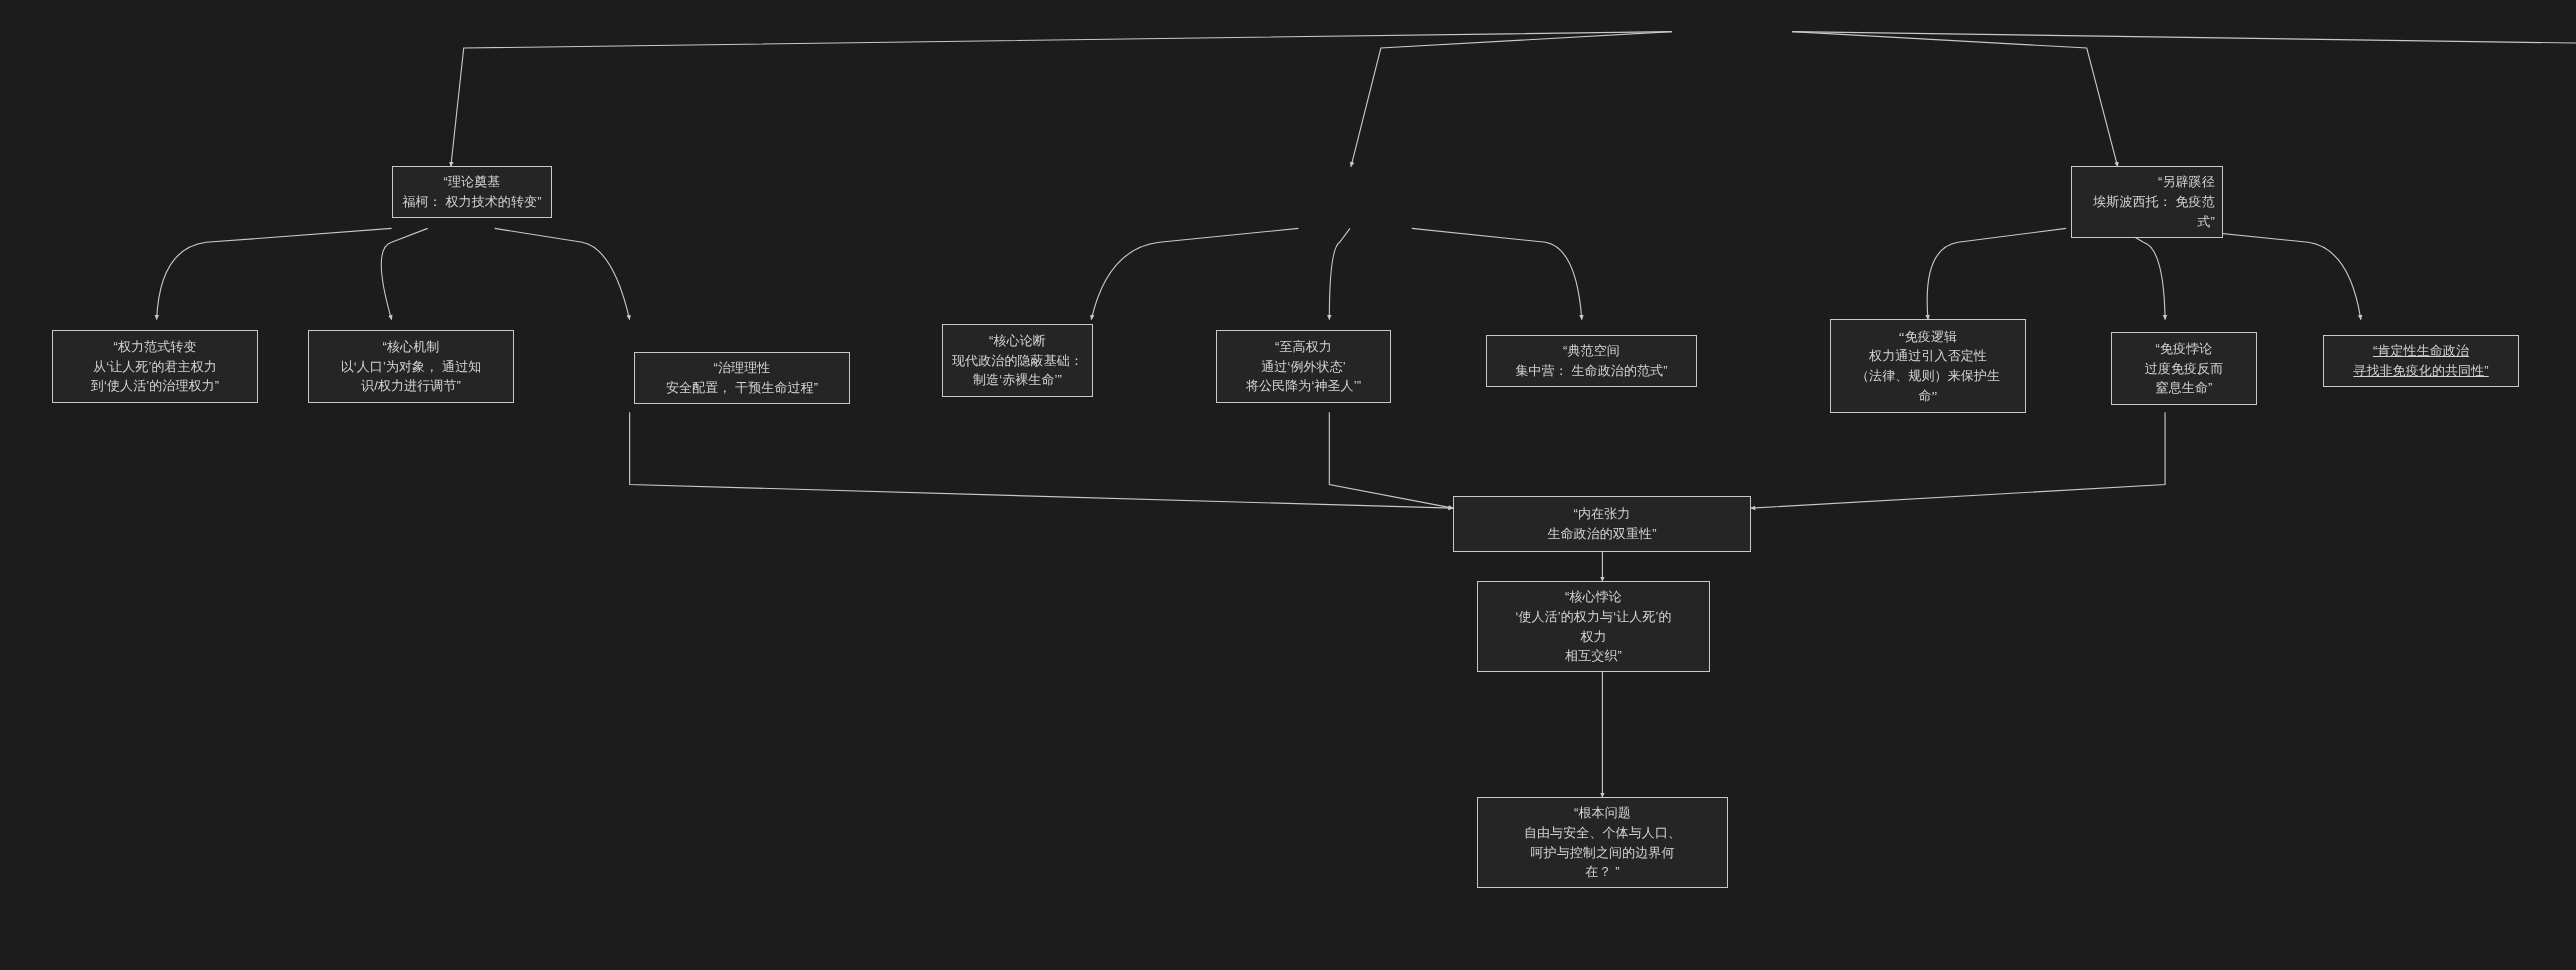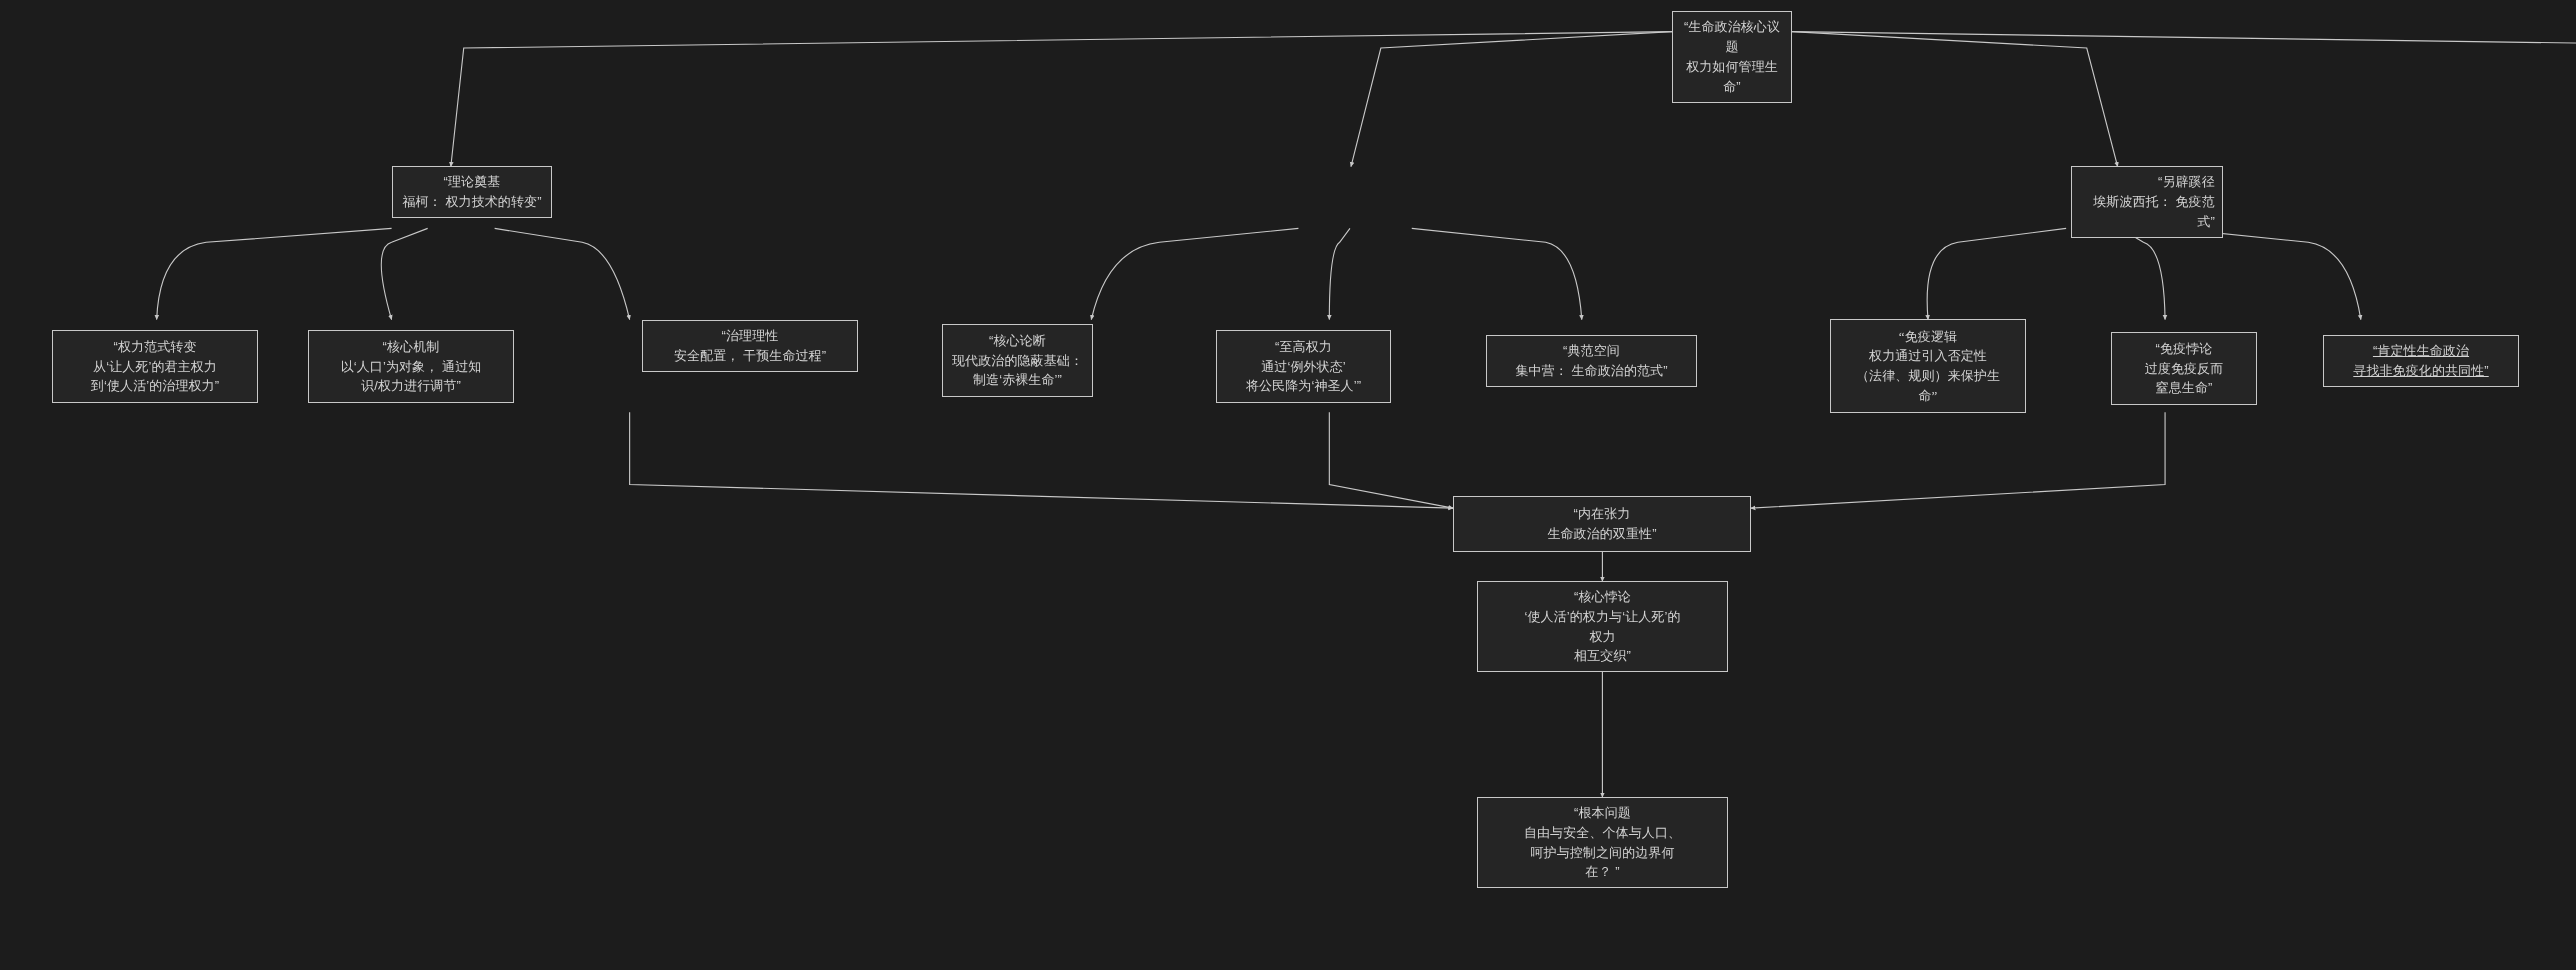--- a/index.html
+++ b/index.html
@@ -85,24 +85,20 @@
 
       <path d="M1222,800 L1222,940 L2820,986"></path>
       <path d="M2580,800 L2580,940 L2820,986"></path>
       <path d="M4202,800 L4202,940 L3398,986"></path>
 
       <path d="M3110,1071 L3110,1128"></path>
       <path d="M3110,1285 L3110,1547"></path>
     </g>
   </svg>
 
-  <div class="node" style="left:1672px; top:11.3px; width:120px; height:20.6px; min-height:41px; height:auto;">
-    <span class="node-text">“生命政治核心议题
-权力如何管理生命”</span>
-  </div>
 
   <div class="node" style="left:392px; top:166px; width:160px; height:auto; min-height:42px;">
     <span class="node-text">“理论奠基
 福柯： 权力技术的转变”</span>
   </div>
 
 
   <div class="node" style="left:2071px; top:166px; width:152px; height:auto; min-height:42px;text-align:right;">
     <span class="node-text">“另辟蹊径
 埃斯波西托： 免疫范式”</span>
@@ -113,21 +109,21 @@
 从‘让人死’的君主权力
 到‘使人活’的治理权力”</span>
   </div>
 
   <div class="node" style="left:308px; top:330px; width:206px; height:auto; min-height:73px;">
     <span class="node-text">“核心机制
 以‘人口’为对象， 通过知
 识/权力进行调节”</span>
   </div>
 
-  <div class="node" style="left:634px; top:320px; width:216px; height:auto; min-height:52px;margin-left:8px;">
+  <div class="node" style="left:634px; top:352px; width:216px; height:auto; min-height:52px;">
     <span class="node-text">“治理理性
 安全配置， 干预生命过程”</span>
   </div>
 
   <div class="node" style="left:942px; top:324px; width:151px; height:auto; min-height:73px;">
     <span class="node-text">“核心论断
 现代政治的隐蔽基础：
 制造‘赤裸生命’”</span>
   </div>
 
@@ -158,21 +154,21 @@
   <div class="node" style="left:2323px; top:335px; width:196px; height:auto; min-height:52px;text-decoration:underline;">
     <span class="node-text">“肯定性生命政治
 寻找非免疫化的共同性”</span>
   </div>
 
   <div class="node" style="left:1453px; top:496px; width:298px; height:auto; min-height:56px;justify-content:flex-end;">
     <span class="node-text">“内在张力
 生命政治的双重性”</span>
   </div>
 
-  <div class="node" style="left:1477px; top:581px; width:251px; height:auto; min-height:81px;">
+  <div class="node" style="left:1477px; top:581px; width:233px; height:auto; min-height:81px;">
     <span class="node-text">“核心悖论
 ‘使人活’的权力与‘让人死’的
 权力
 相互交织”</span>
   </div>
 
   <div class="node" style="left:1477px; top:797px; width:251px; height:auto; min-height:81px;">
     <span class="node-text">“根本问题
 自由与安全、个体与人口、
 呵护与控制之间的边界何

